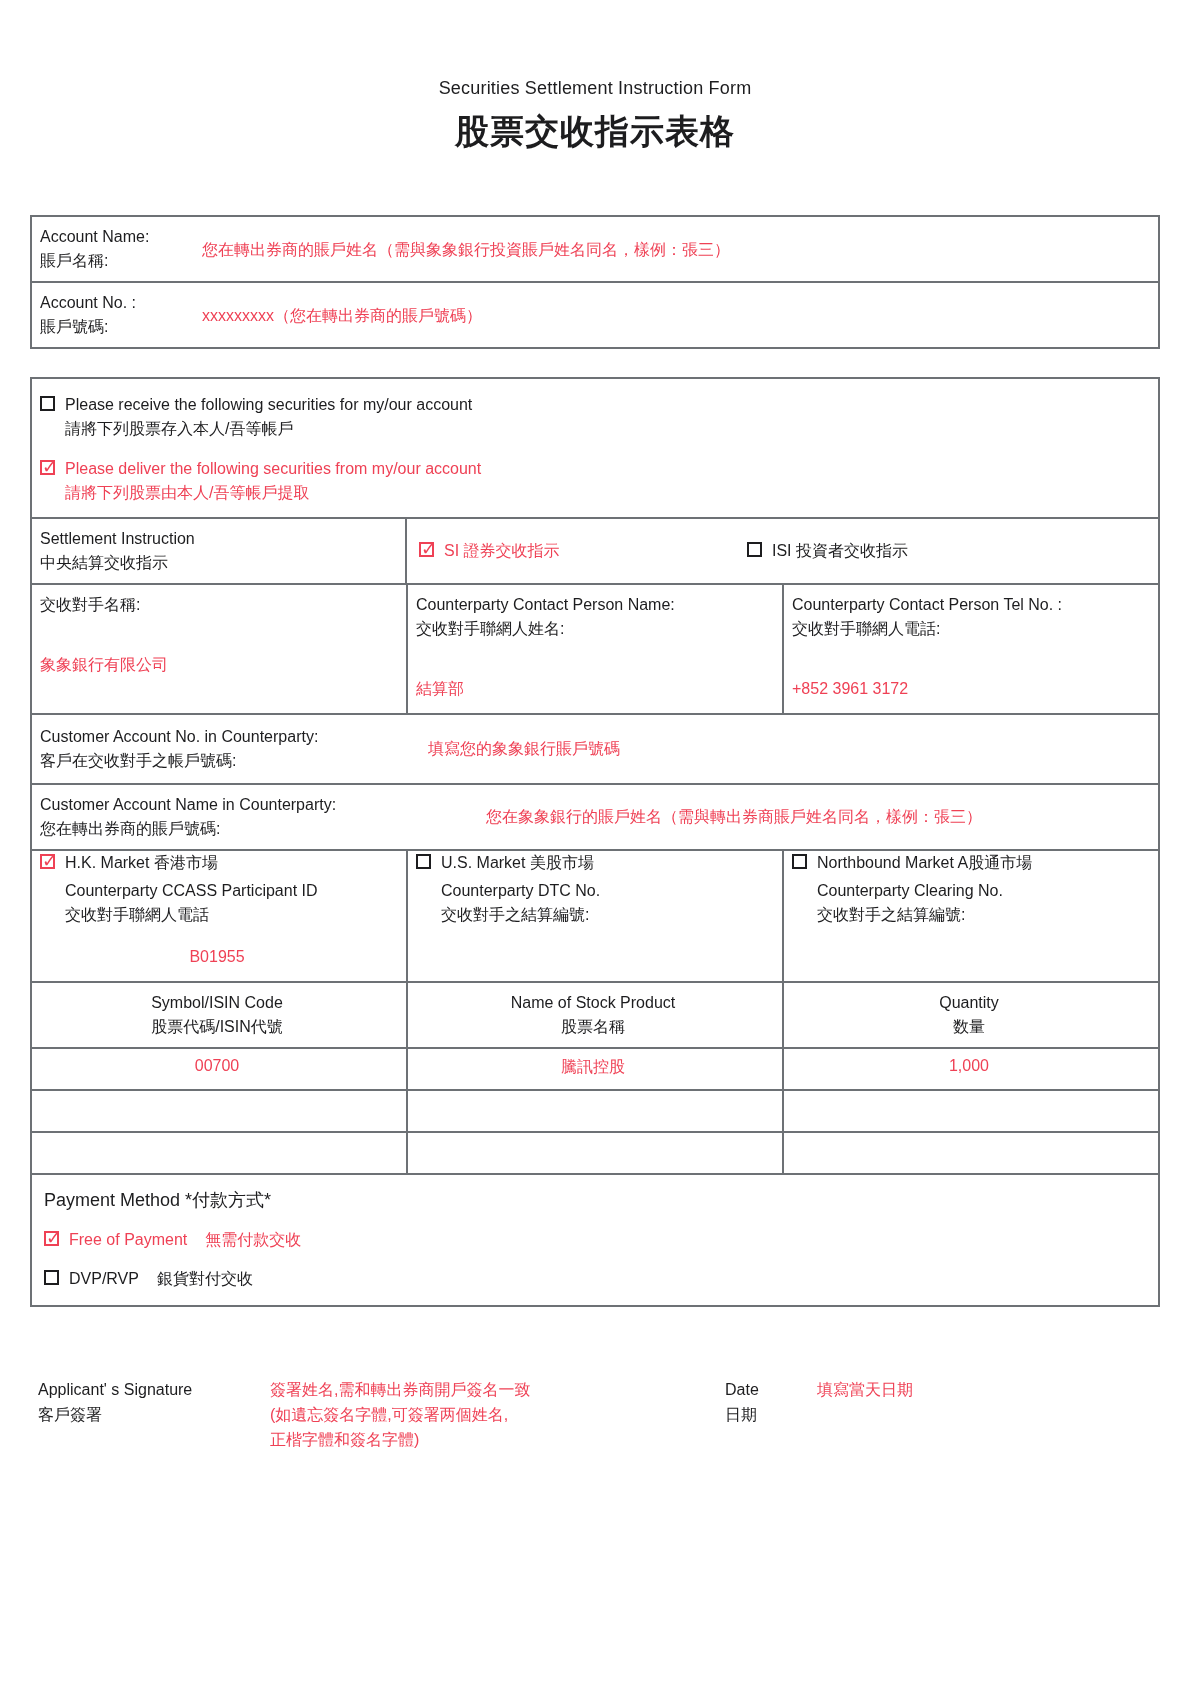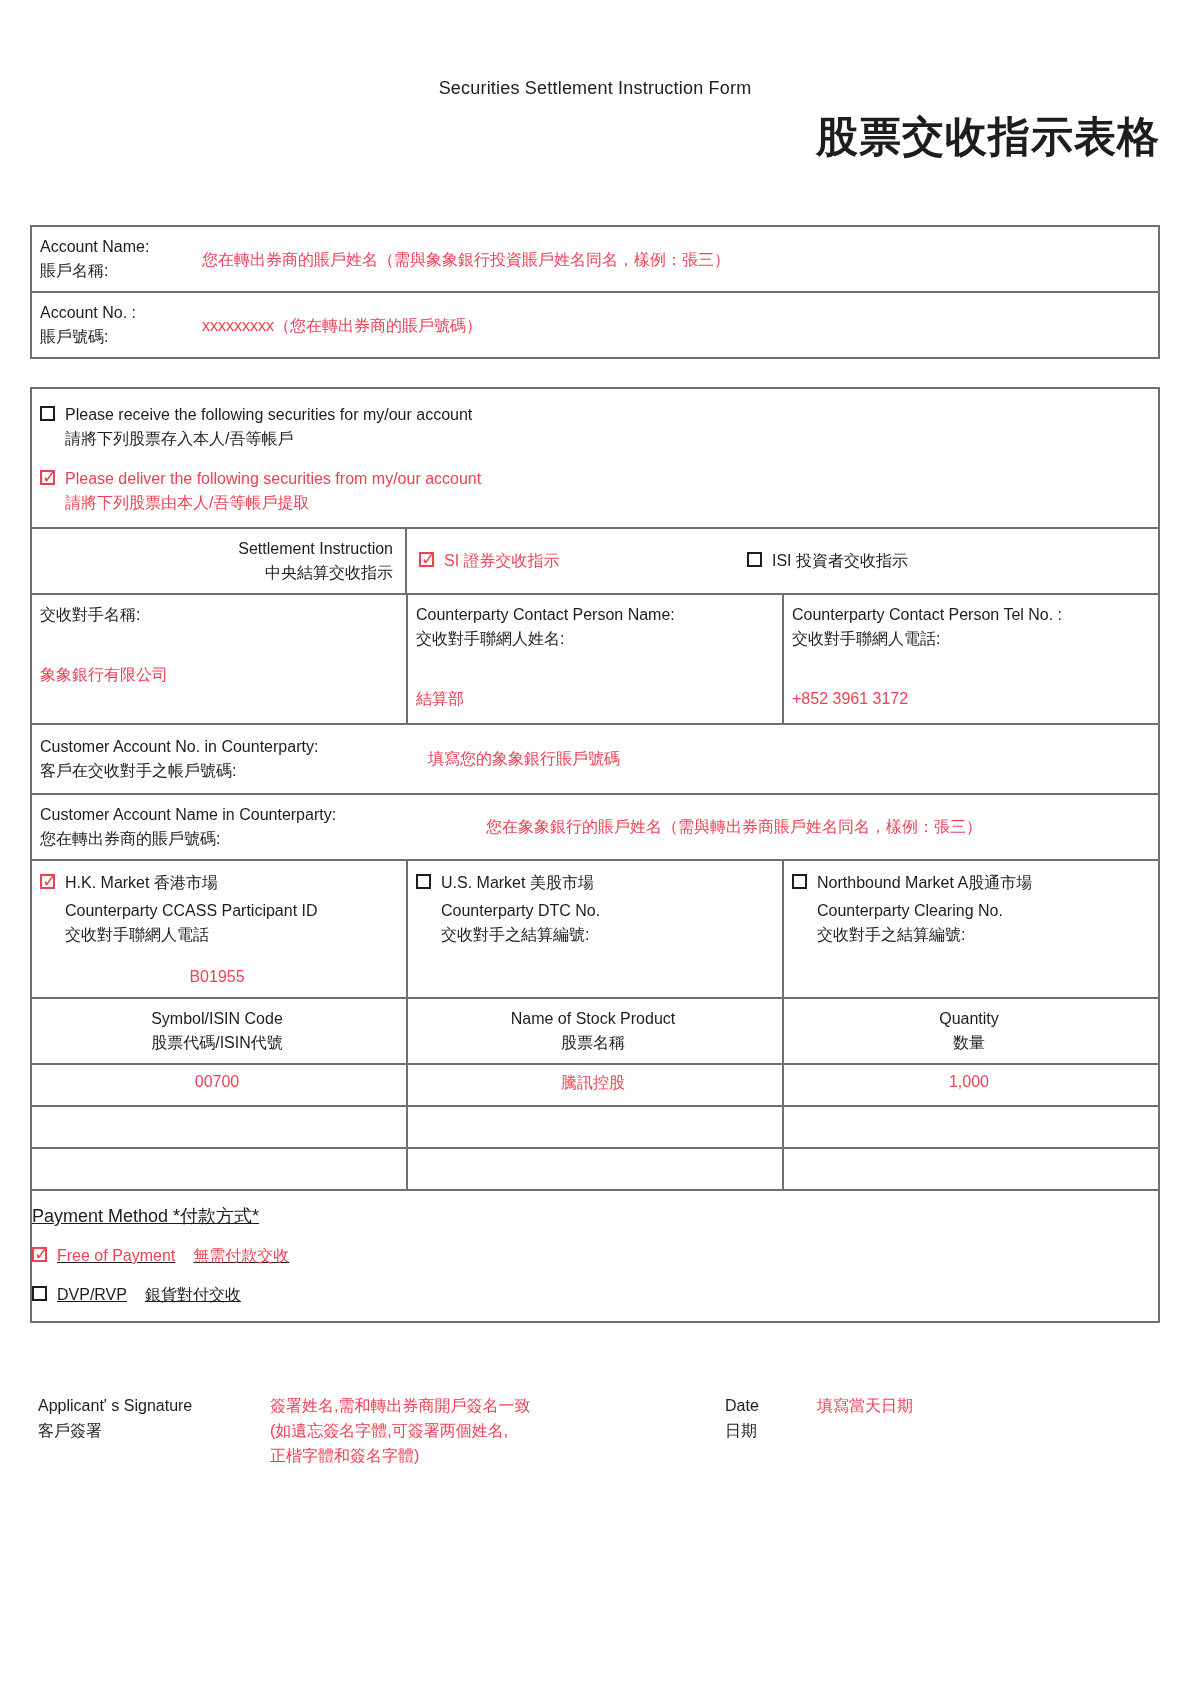--- a/index.html
+++ b/index.html
@@ -11,21 +11,21 @@
   html,body{background:#fff;}
   body{
     width:1190px;height:1684px;
     font-family:"Liberation Sans","DejaVu Sans",sans-serif;
     color:var(--ink);
     font-size:16px;
   }
   .page{width:1130px;margin:8px auto;padding-top:70px;}
   
   .title-en{text-align:center;font-size:18px;letter-spacing:.2px;}
-  .title-zh{text-align:right;font-size:42px;font-weight:700;margin-top:10px;letter-spacing:1px;}
+  .title-zh{text-align:center;font-size:34px;font-weight:700;margin-top:10px;letter-spacing:1px;}
   
   .tbl{border:2px solid var(--border);background:#fff;}
   .tbl-account{margin-top:60px;}
   .tbl-main{margin-top:28px;}
   .red{color:var(--red);}
   .ln{line-height:24px;}
   
   .t1row{display:flex;align-items:center;min-height:64px;padding:8px 0 8px 8px;}
   .t1row + .t1row{border-top:2px solid var(--border);}
   .t1row .lblblk{flex:0 0 162px;}
@@ -40,49 +40,49 @@
   .cb.checked::after{
     content:"\2713";position:absolute;left:0px;top:-6px;
     font-size:18px;font-weight:700;color:var(--red);
   }
   .chk-item{display:flex;align-items:flex-start;gap:10px;}
   
   .directives{padding:14px 8px 12px 8px;}
   .directives .chk-item + .chk-item{margin-top:16px;}
   
   .row{display:flex;border-top:2px solid var(--border);}
-  .cell{padding:8px 12px 8px 8px;align-items:flex-end;}
+  .cell{padding:8px 12px 8px 8px;}
   .bordered{border-right:2px solid var(--border);}
   .c1{flex:0 0 375px;}
   .c3{flex:1 1 0;}
   
   .settlement{min-height:66px;}
   .settlement .lblcell{display:flex;flex-direction:column;justify-content:center;}
   .settlement .merged{flex:1;display:flex;align-items:center;padding:8px 0 8px 12px;}
   .settlement .si{flex:0 0 328px;}
   .settlement .isi{flex:1;}
   
   .counterpart .cell{min-height:128px;}
   .counterpart .val{margin-top:36px;line-height:24px;}
   
   .custrow{align-items:center;padding:8px 0 8px 8px;}
   .custrow.no-row{min-height:70px;}
   .custrow.name-row{min-height:58px;}
   .custrow .lblblk{flex:0 0 380px;}
   .custrow .hint{line-height:24px;margin-left:8px;}
   .custrow .hint.hint-name{margin-left:66px;}
   
-  .markets .cell{min-height:130px;padding-top:10px;}
+  .markets .cell{min-height:130px;padding-top:0;}
   .markets .sub{margin-left:25px;margin-top:4px;}
   .markets .mval{text-align:center;margin-top:18px;line-height:24px;}
   
   .stockhead .cell{min-height:61px;text-align:center;padding-top:8px;}
   .stockrow .cell{min-height:40px;text-align:center;padding-top:8px;}
   
-  .payment{display:block;min-height:120px;padding:12px 8px 14px 0;text-decoration:underline;}
+  .payment{display:block;min-height:120px;padding:12px 8px 14px 12px;}
   .ptitle{font-size:18px;line-height:26px;}
   .payment .chk-item{margin-top:15px;}
   .payment .zh-gap{margin-left:8px;}
   
   .signature{display:flex;align-items:flex-start;margin-top:70px;padding-left:8px;}
   .signature .ln{line-height:25px;}
   .sig-lbl{flex:0 0 232px;}
   .sig-hint{flex:0 0 455px;}
   .date-lbl{flex:0 0 70px;}
   .date-hint{margin-left:22px;line-height:25px;}

